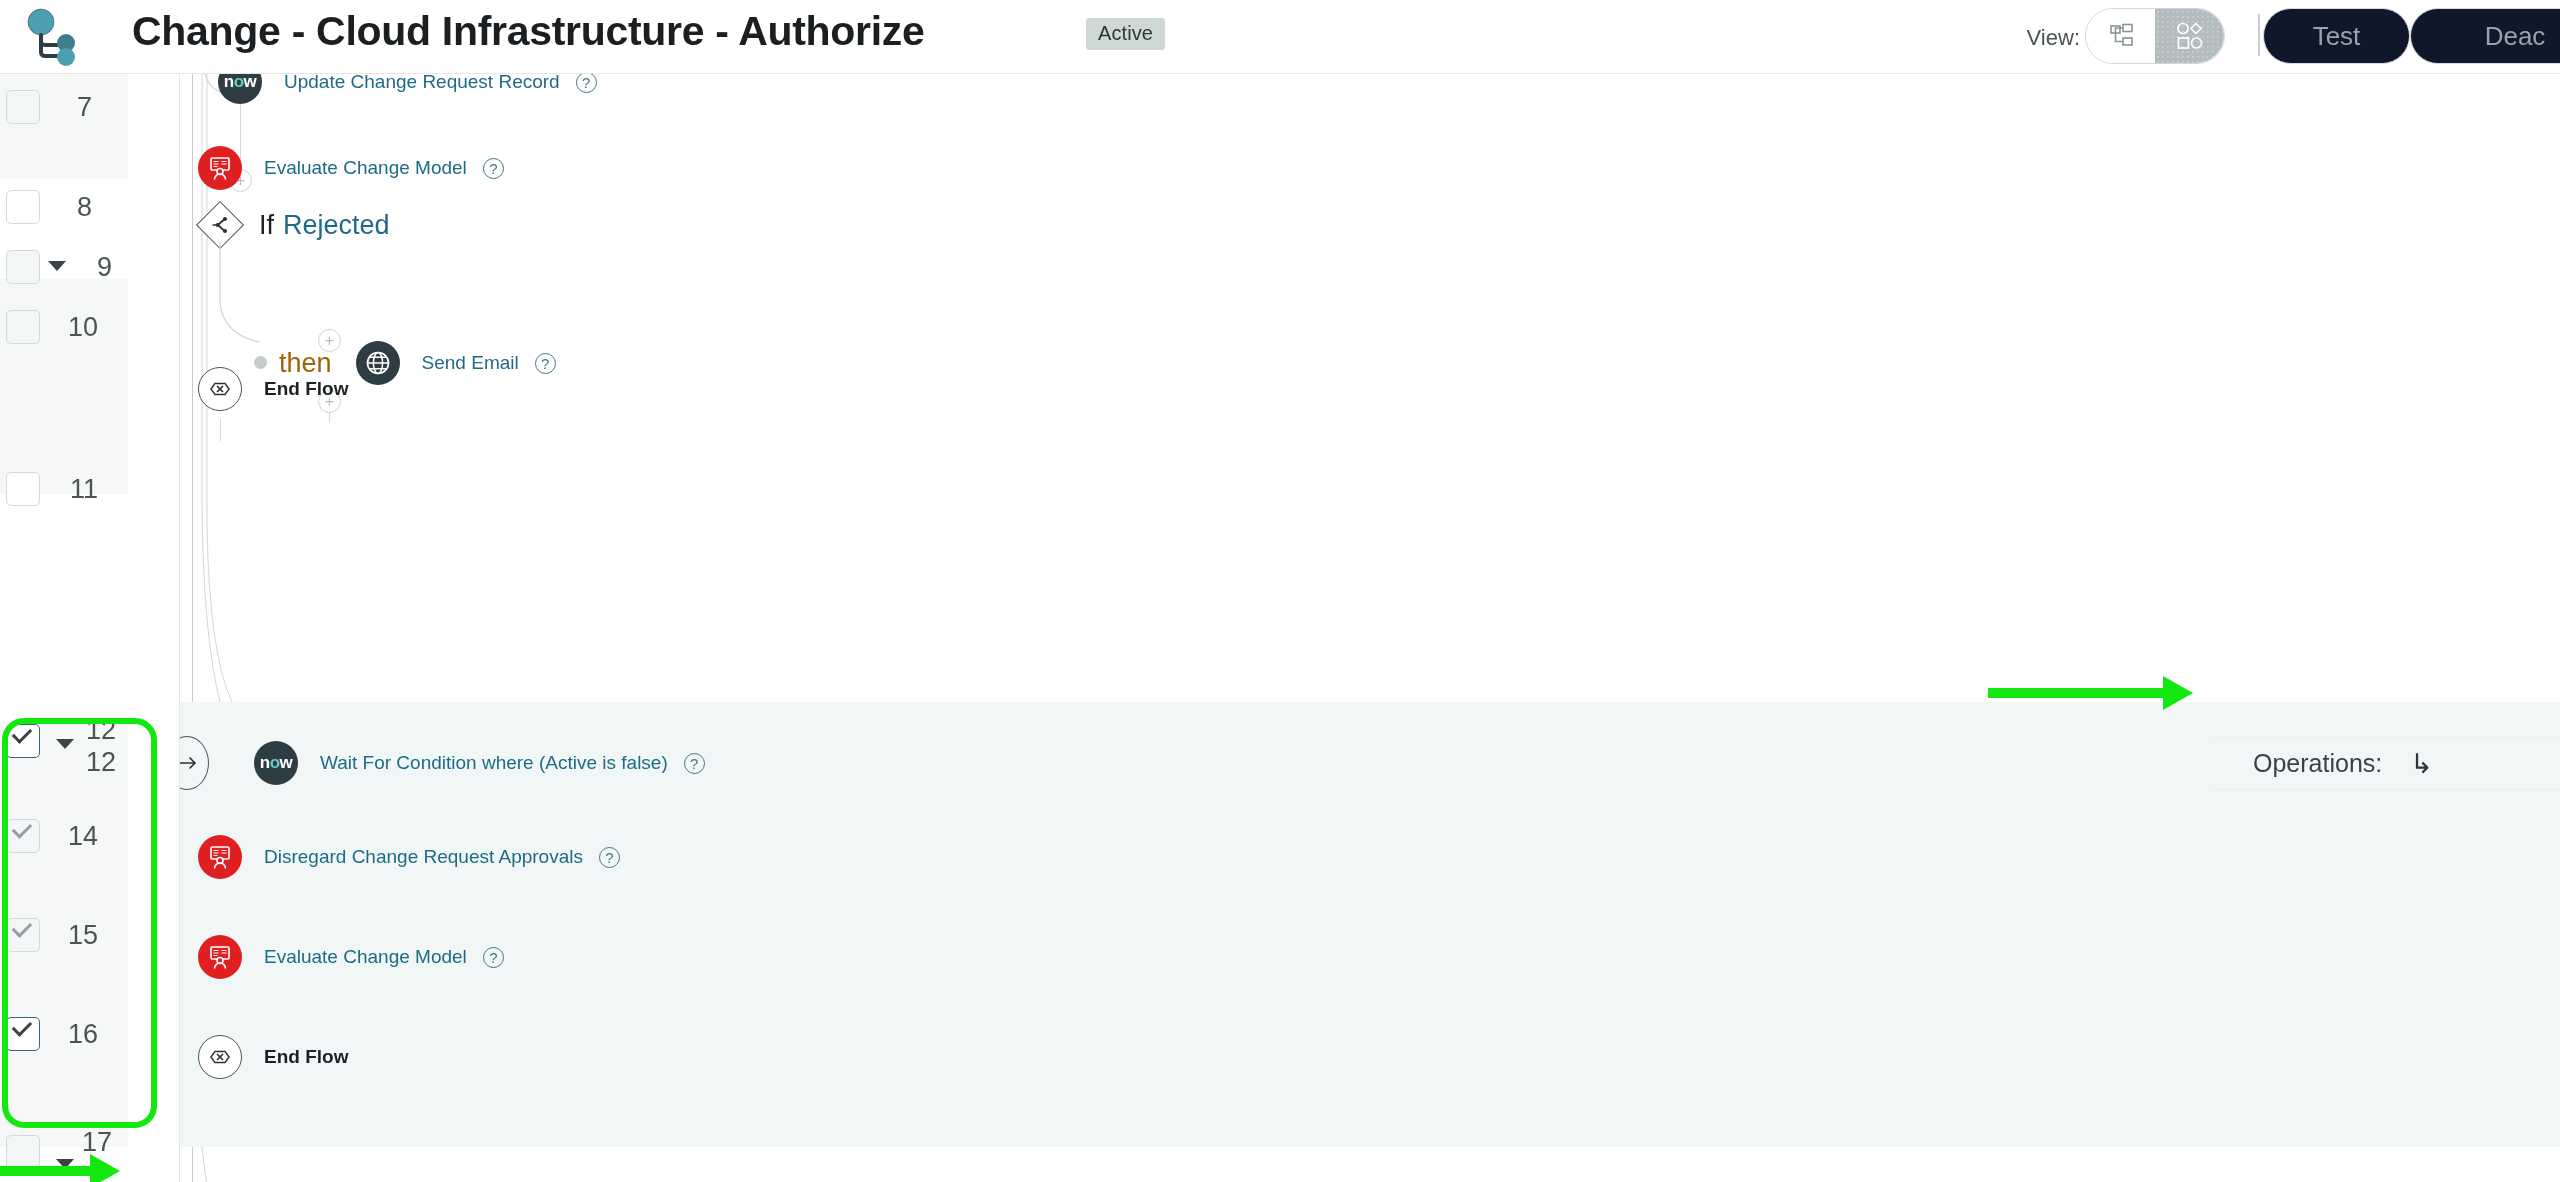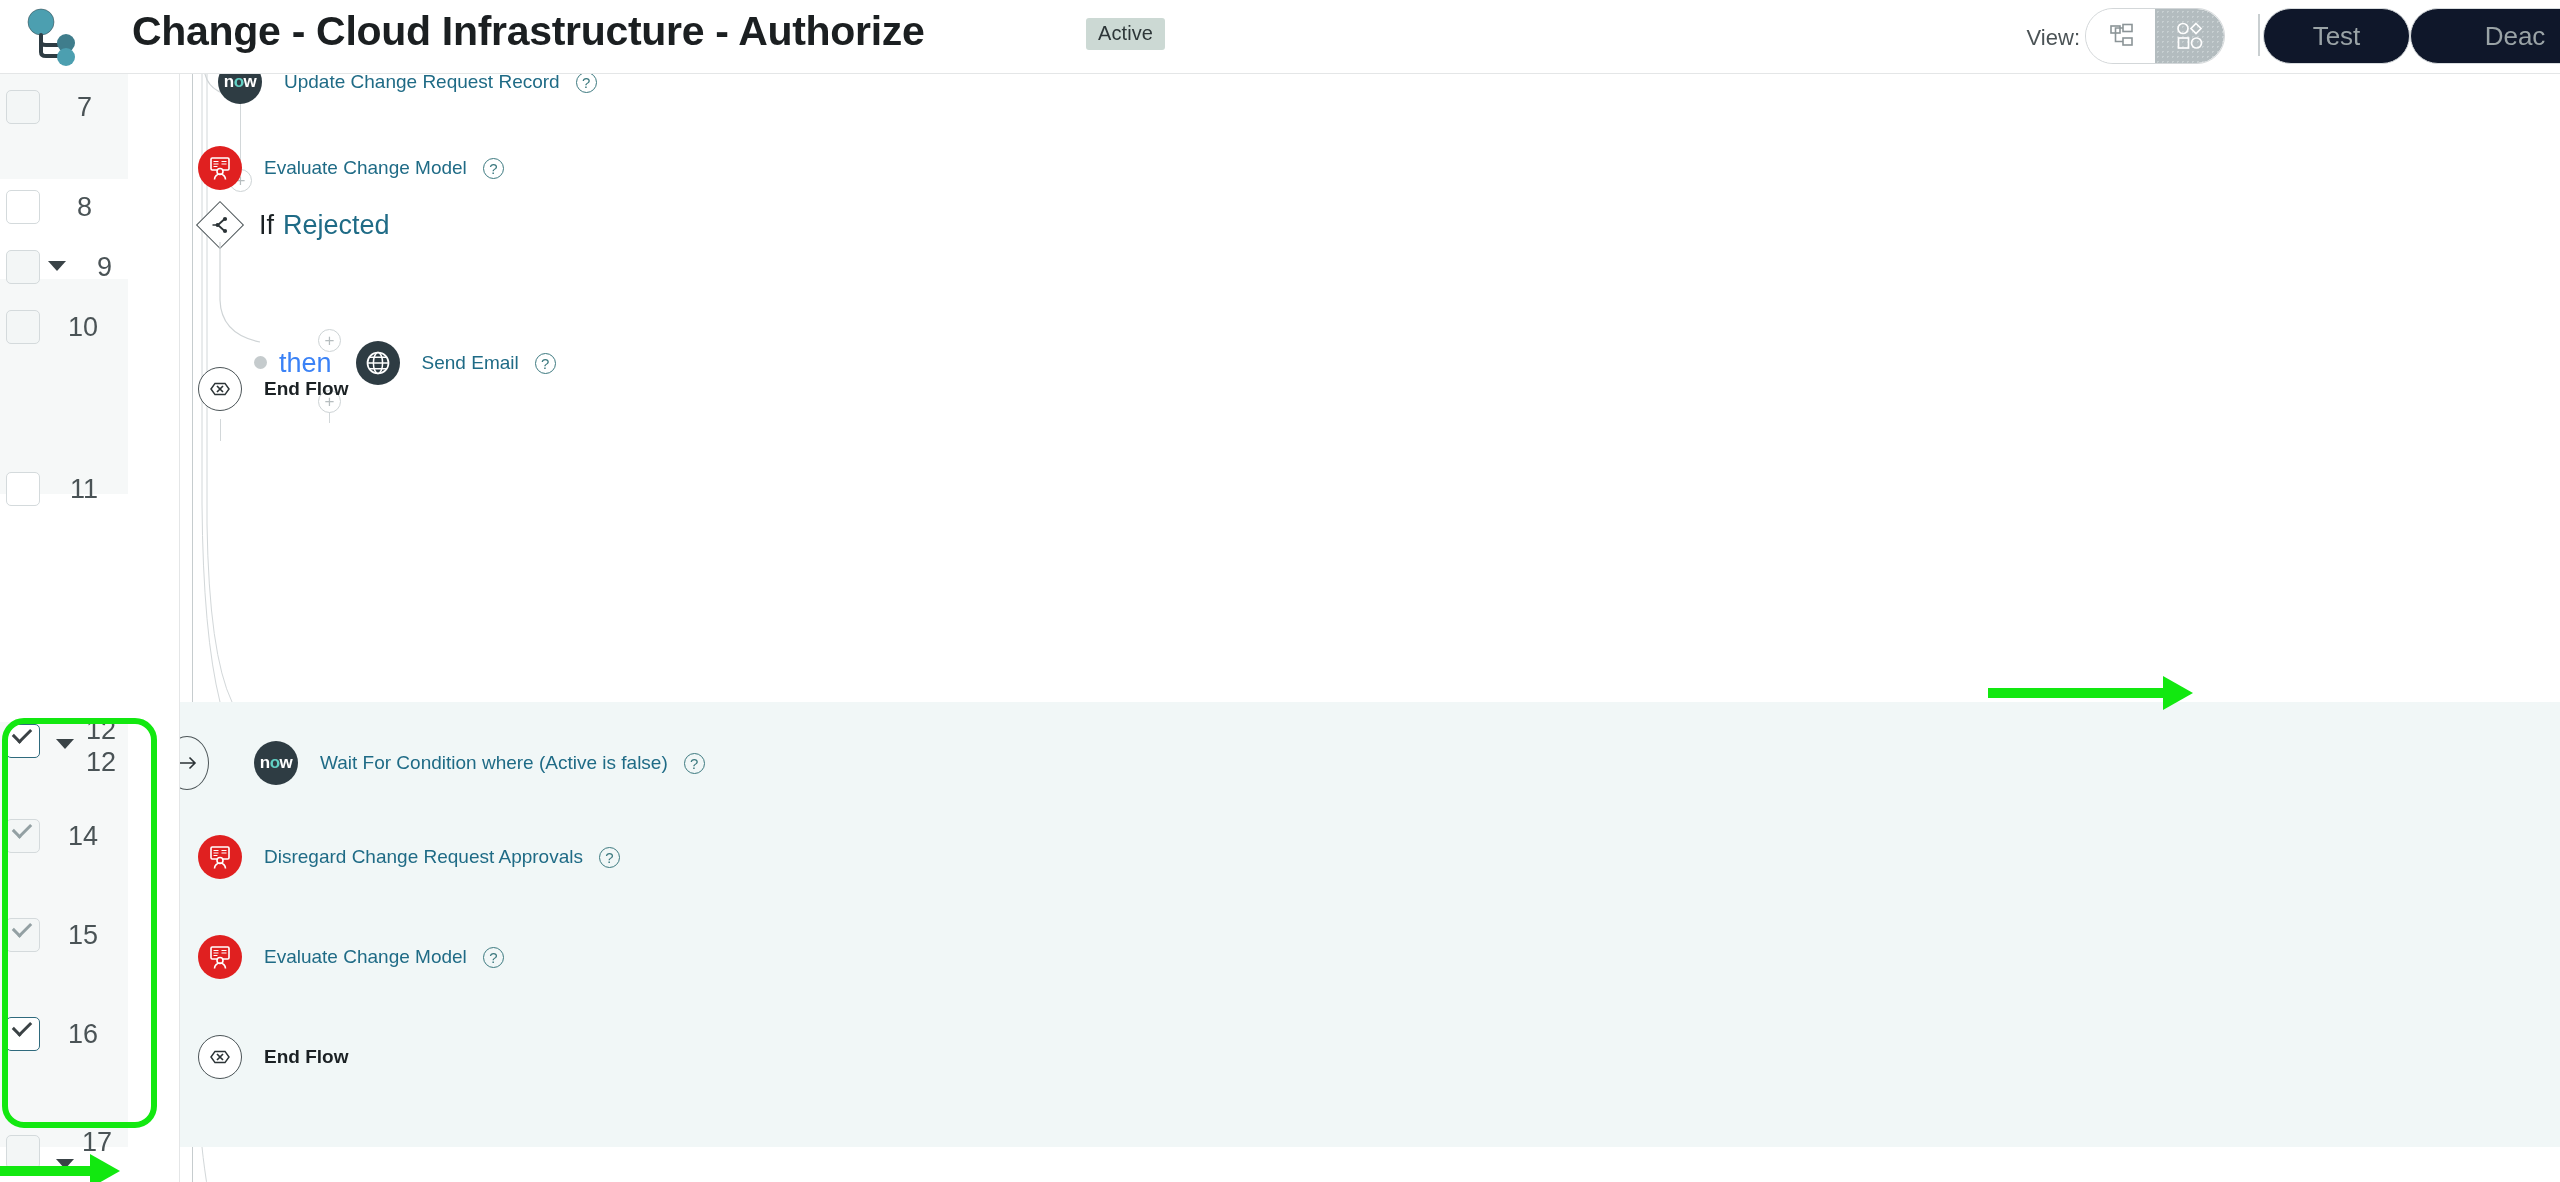--- a/index.html
+++ b/index.html
@@ -155,21 +155,21 @@
     width: 44px; height: 54px; border-radius:50%;
     border:1.5px solid #4b5457; display:flex; align-items:center;
     justify-content:center; flex:none; background:transparent;
   }
   .steplabel {
     margin-left: 22px; font-size: 19px; color:#1f6b86; white-space:nowrap;
   }
   .steplabel.bold { color:#1b2124; font-weight:700; }
   .ifkw { font-size:27px; font-weight:400; color:#1b2124; margin-left:22px; }
   .ifval { font-size:27px; color:#1f6b86; margin-left:9px; }
-  .thenkw { font-size:27px; color:#3b82f6; }
+  .thenkw { font-size:27px; color:#a16207; }
   .help {
     margin-left: 16px; width: 21px; height:21px; border-radius:50%;
     border:1.6px solid #3c797f; color:#3c797f; font-size:15px;
     display:inline-flex; align-items:center; justify-content:center;
     line-height:1; flex:none;
   }
   .plusnode {
     position:absolute; width: 23px; height: 23px; border-radius:50%;
     border:1px solid #cdd3d5; color:#b6bdbf; font-size:17px;
     display:flex; align-items:center; justify-content:center; background:#fff;
@@ -388,20 +388,24 @@
     <div class="step" style="left:18px; top:293px;">
       <div class="ring">
         <svg width="24" height="24" viewBox="0 0 24 24">
           <path d="M7 6.4 L17 6.4 L21 12 L17 17.6 L7 17.6 L3 12 Z" fill="none" stroke="#2b3336" stroke-width="1.5"></path>
           <path d="M9 9 L15 15 M15 9 L9 15" stroke="#2b3336" stroke-width="1.7"></path>
         </svg>
       </div>
       <span class="steplabel bold">End Flow</span>
     </div>
 
+    <div class="ops-panel">
+      <span class="ops-label">Operations:</span>
+      <span class="ops-glyph">↳</span>
+    </div>
 
     <div class="step" style="left:-15px; top:662px;">
       <div class="ellipse-arrow">
         <svg width="26" height="18" viewBox="0 0 26 18">
           <path d="M2 9 H21 M15.5 3.5 L21 9 L15.5 14.5" fill="none" stroke="#2b3336" stroke-width="1.6"></path>
         </svg>
       </div>
       <div class="bubble now" style="margin-left:45px;">
         <span class="nowtxt">n<i>o</i>w</span>
       </div>

